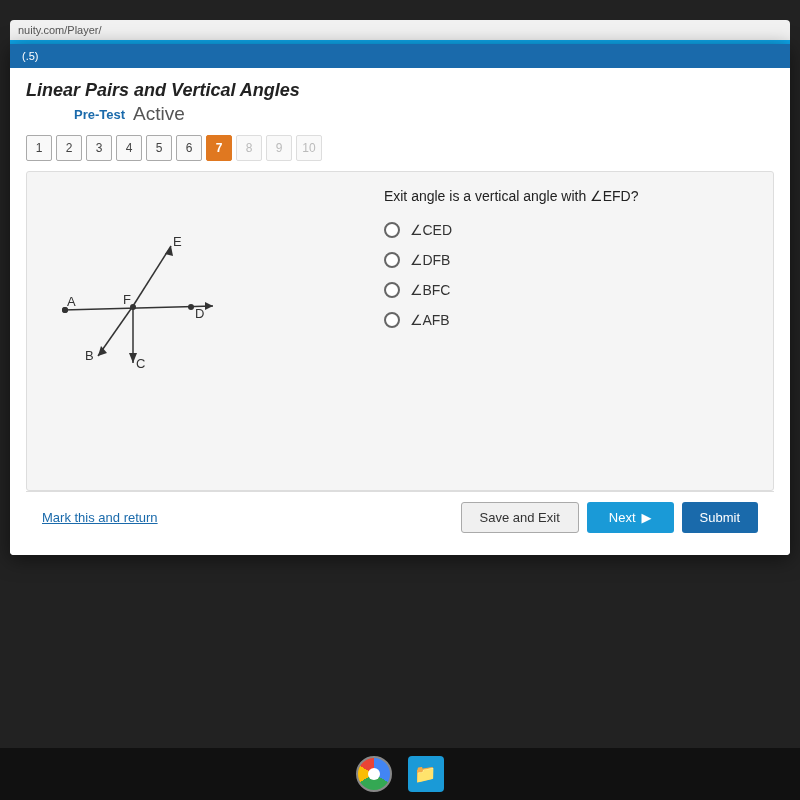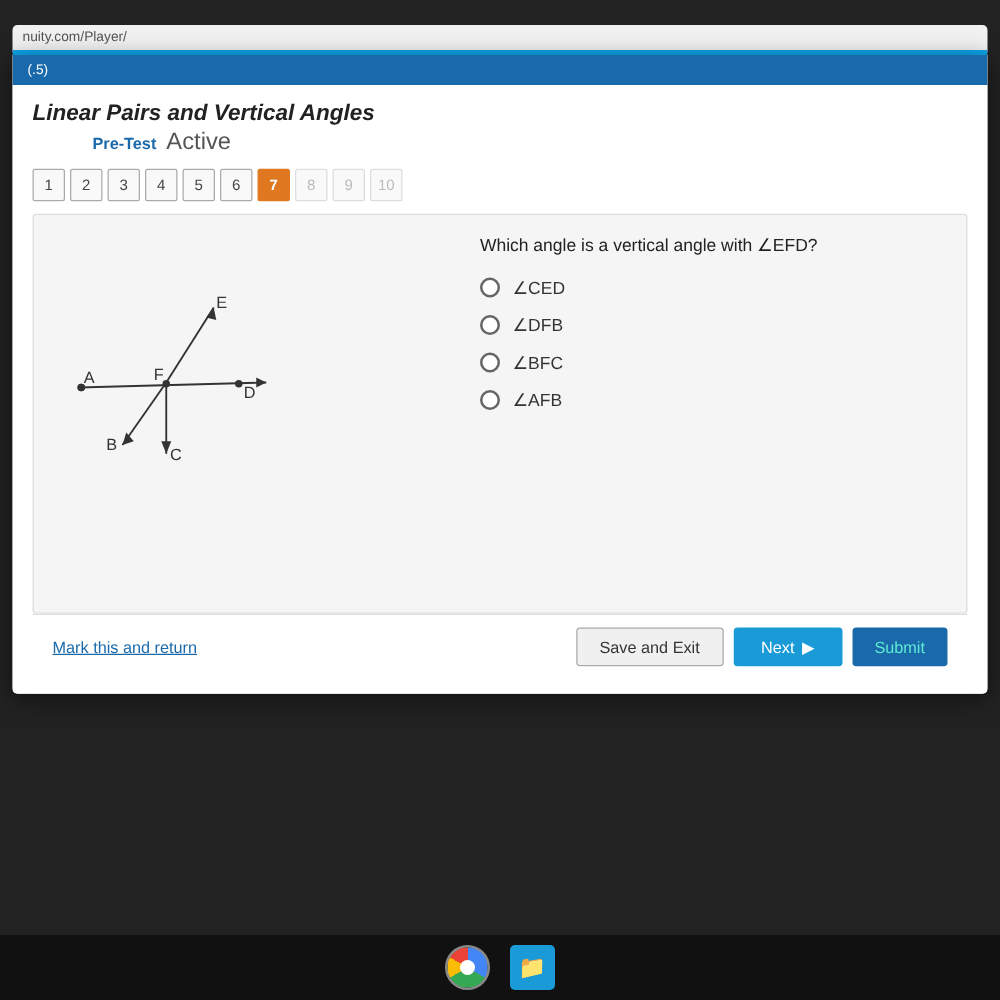--- a/index.html
+++ b/index.html
@@ -209,21 +209,21 @@
       gap: 6px;
     }
 
     .btn-submit {
       padding: 7px 18px;
       background: #1a6aab;
       border: none;
       border-radius: 3px;
       font-size: 13px;
       cursor: pointer;
-      color: #5eead4;
+      color: #ffffff;
     }
 
     
     .diagram-svg {
       width: 200px;
       height: 220px;
     }
 
     .taskbar-icon {
       width: 36px;
@@ -322,21 +322,21 @@
 
             <text x="93" y="180" font-size="13" font-family="Arial" fill="#333">C</text>
 
             <circle cx="90" cy="119" r="3" fill="#333"></circle>
             <circle cx="22" cy="122" r="3" fill="#333"></circle>
             <circle cx="148" cy="119" r="3" fill="#333"></circle>
           </svg>
         </div>
 
         <div class="question-area">
-          <div class="question-text">Which angle is a vertical angle with ∠EFD?</div>
+          <div class="question-text">Exit angle is a vertical angle with ∠EFD?</div>
 
           <div class="answer-options">
 
             <label class="answer-option">
               <div class="radio-circle"></div>
               <span>∠CED</span>
             </label>
 
             <label class="answer-option">
               <div class="radio-circle"></div>

